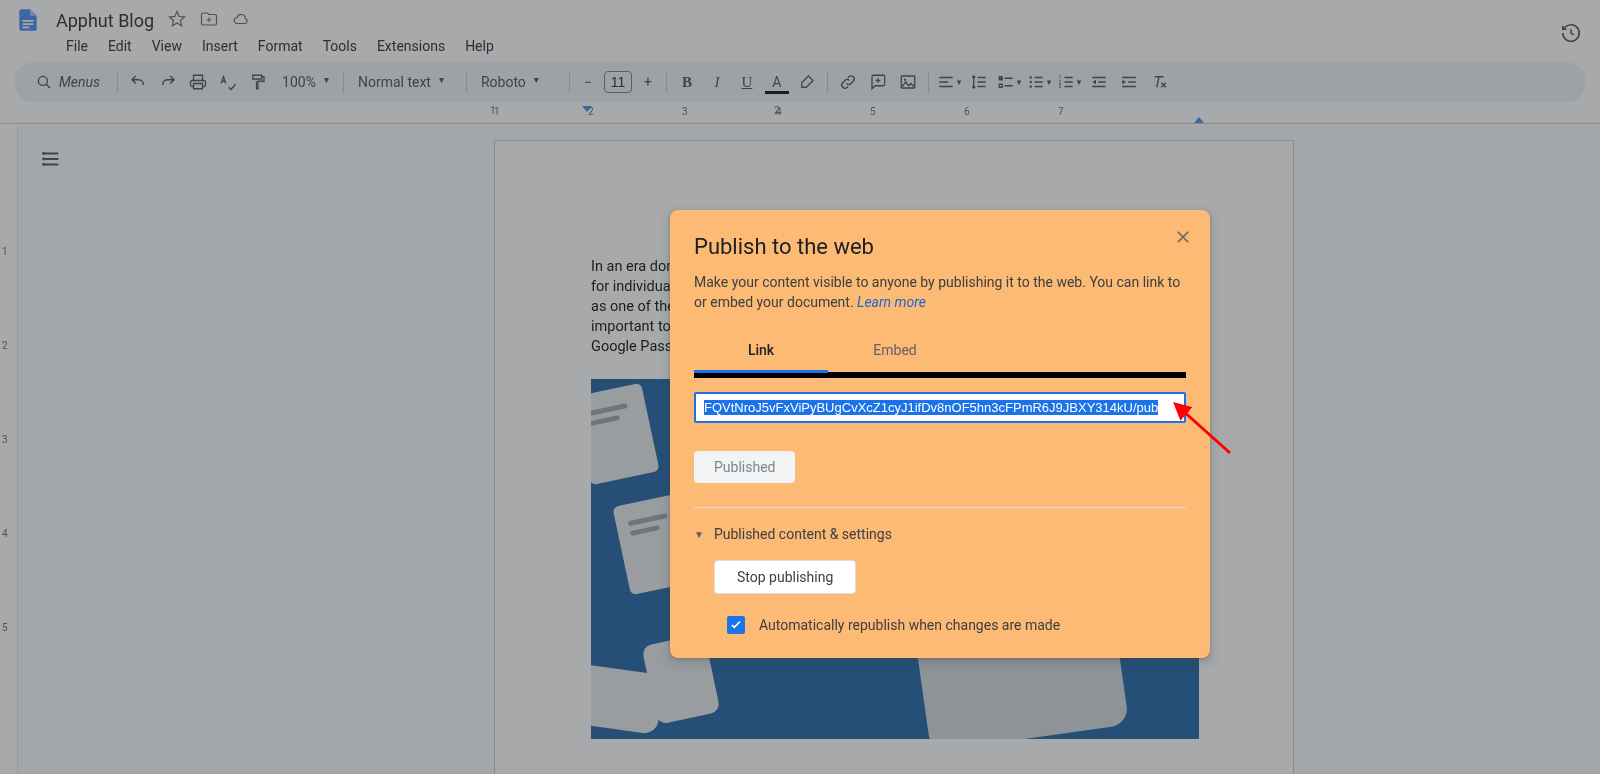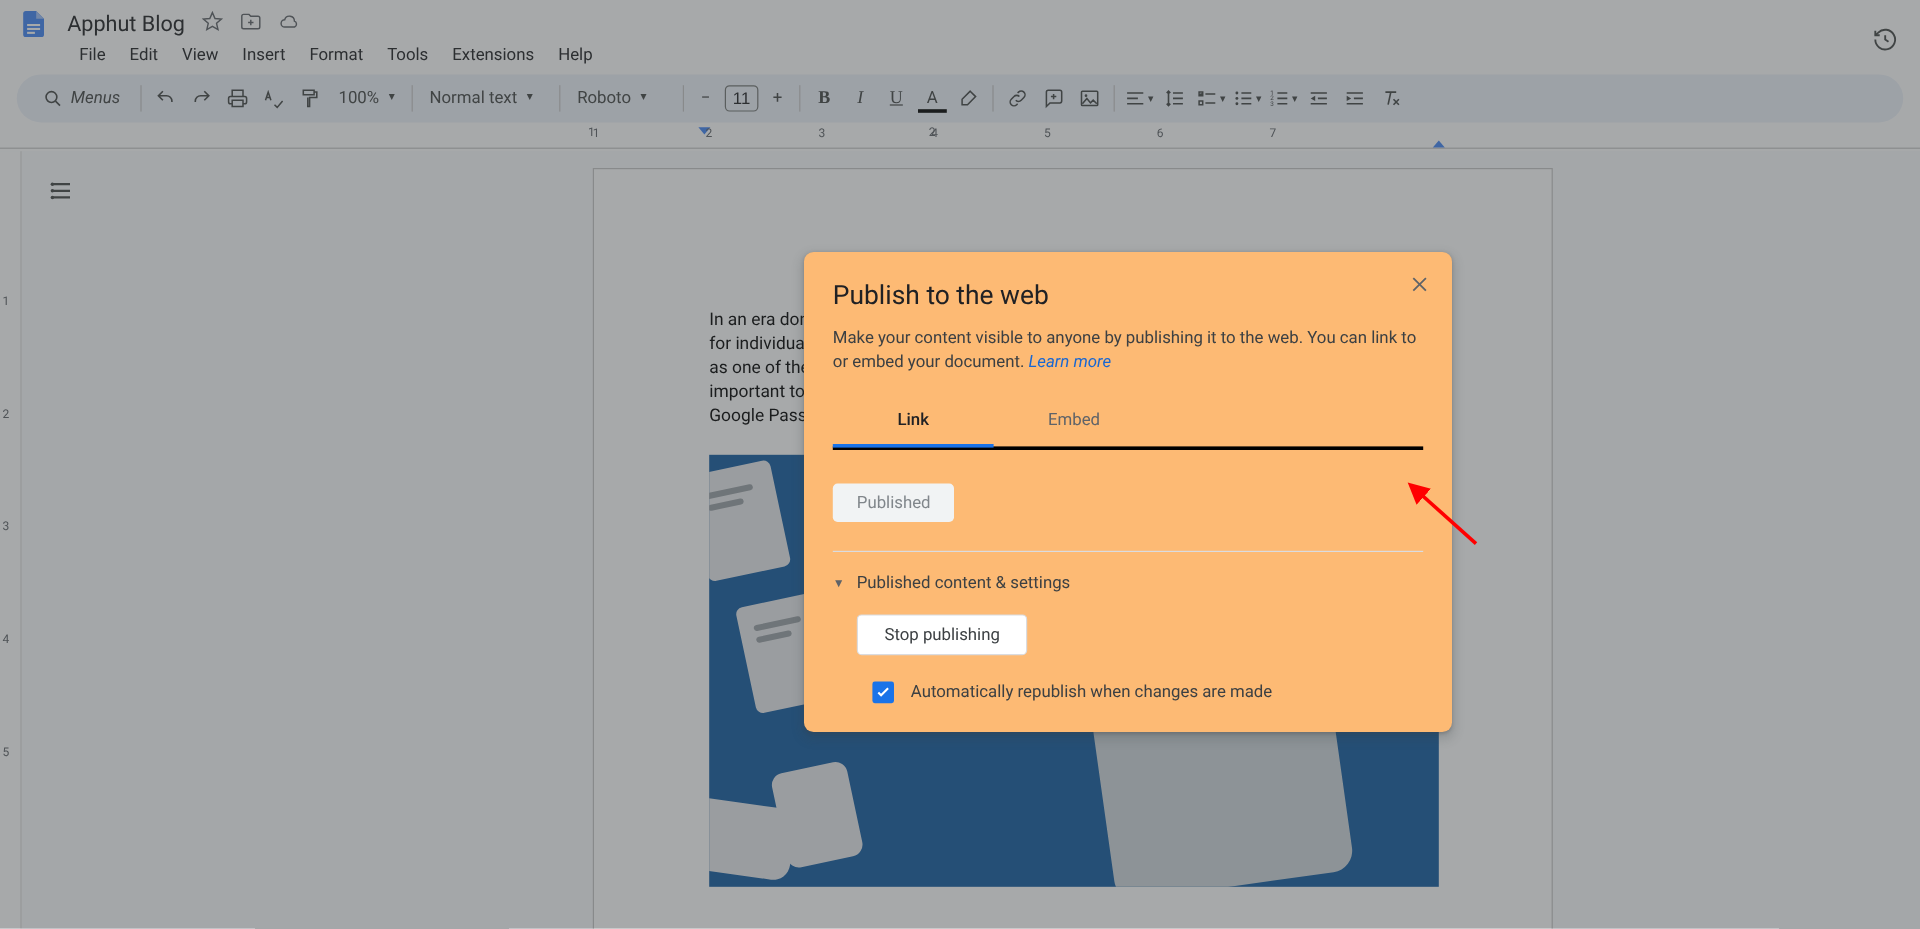--- a/index.html
+++ b/index.html
@@ -189,21 +189,21 @@
     font-family: "Google Sans", Roboto, Arial, sans-serif;
     font-weight: 400; font-size: 22px; margin: 0 0 14px 0; color: #202124;
   }
   .modal .close {
     position: absolute; right: 18px; top: 18px; color: #5f6368; cursor: pointer;
   }
   .modal .published-note { font-size: 13px; color: #1967d2; margin-bottom: 12px; }
   .modal .desc { font-size: 14px; color: #3c4043; line-height: 1.4; }
   .modal .desc a { color: #1967d2; text-decoration: none; font-style: italic; }
   .modal .tabs {
-    display: flex; margin-top: 20px; border-bottom: 3px solid #000000;
+    display: flex; margin-top: 20px; border-bottom: 6px solid #000000;
   }
   .modal .tab {
     flex: 0 0 134px; text-align: center; padding: 10px 0 12px;
     font-size: 14px; color: #5f6368; cursor: pointer;
   }
   .modal .tab.active { color: #202124; border-bottom: 3px solid #1a73e8; margin-bottom: -1px; font-weight: 500; }
   .modal .url-field {
     width: 100%; margin-top: 14px;
     border: 2px solid #1a73e8; border-radius: 2px;
     padding: 6px 8px; font-size: 13px; font-family: Arial, sans-serif;
@@ -513,20 +513,23 @@
       </svg>
   </div>
   <h1>Publish to the web</h1>
   <div class="desc">
     <span>Make your content visible to anyone by publishing it to the web. You can link to or embed your document. </span><a href="#">Learn more</a>
   </div>
   <div class="tabs">
     <div class="tab active">Link</div>
     <div class="tab">Embed</div>
   </div>
+  <div class="url-field">
+    <span class="seltext">FQVtNroJ5vFxViPyBUgCvXcZ1cyJ1ifDv8nOF5hn3cFPmR6J9JBXY314kU/pub</span>
+  </div>
   <button class="published-btn">Published</button>
   <hr>
   <div class="expand-row">
     <span class="tri">▼</span>
     <span>Published content &amp; settings</span>
   </div>
   <button class="stop-btn">Stop publishing</button>
   <div class="cb-row">
     <span class="cb">
       <svg viewBox="0 0 24 24" width="14" height="14">

